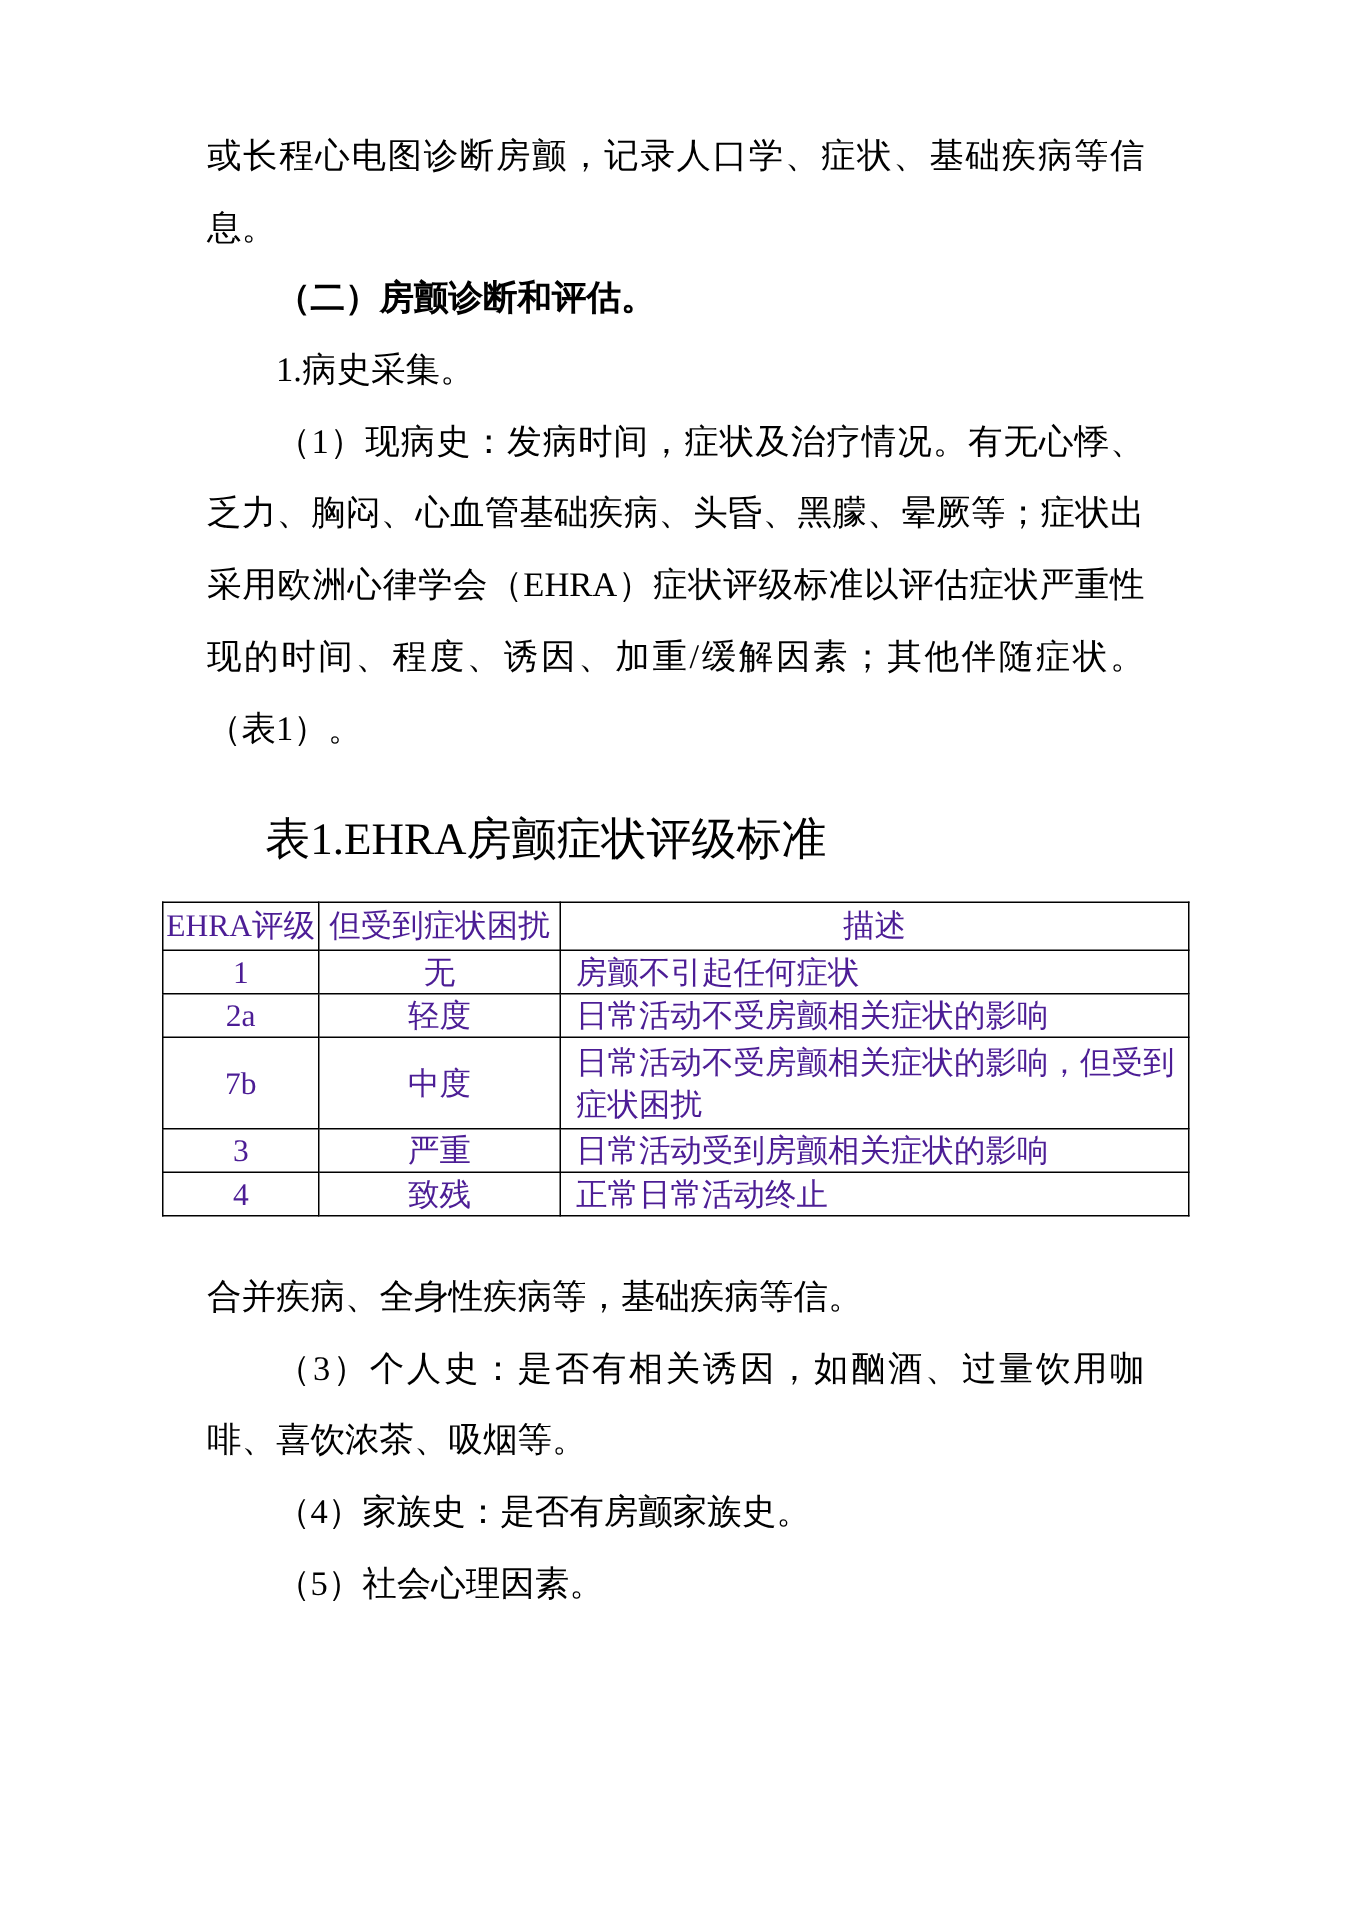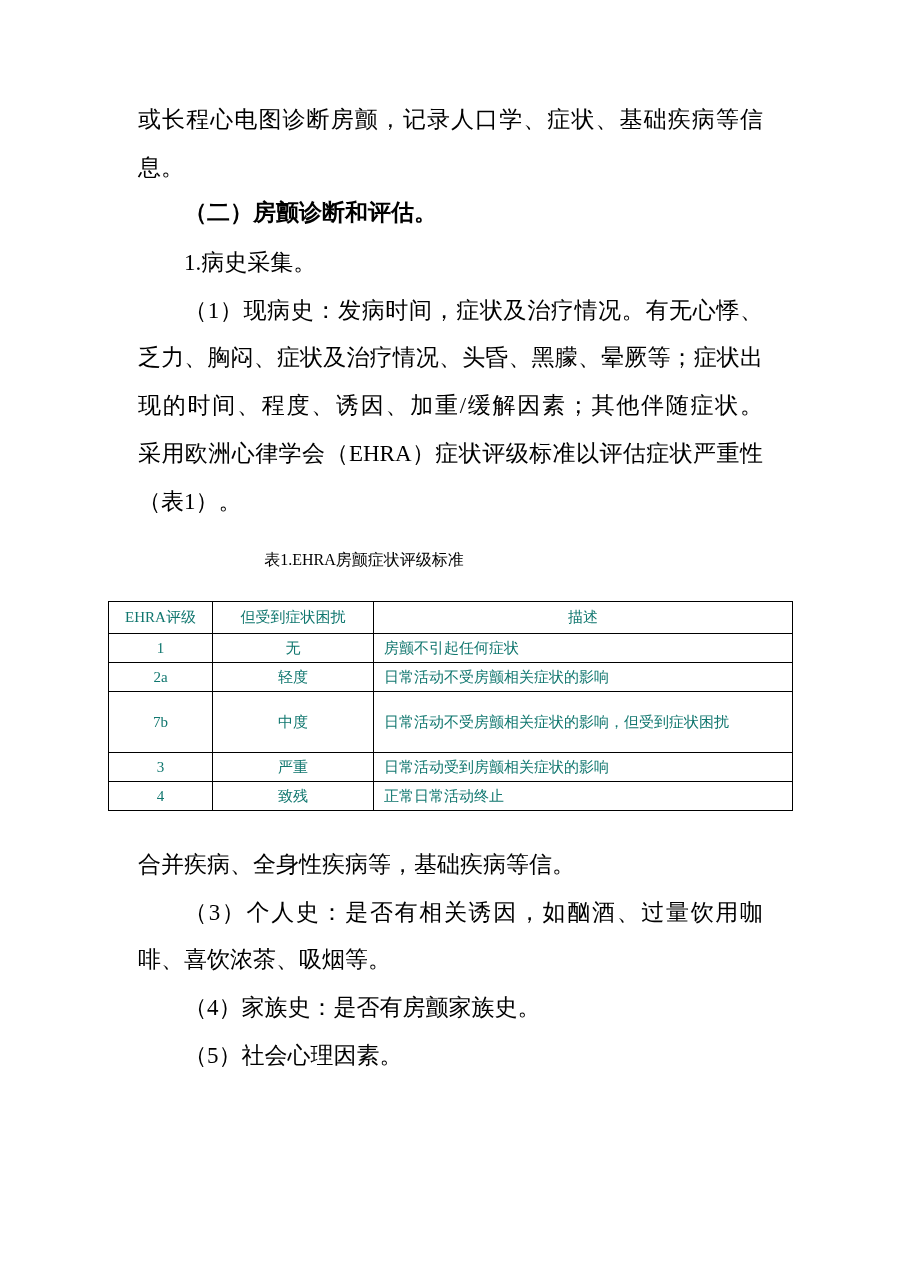--- a/index.html
+++ b/index.html
@@ -4,37 +4,37 @@
 <style>
   html,body{margin:0;padding:0;}
   body{
     width:900px;height:1272px;background:#ffffff;color:#000000;
     font-family:"Liberation Serif","DejaVu Serif",serif;
     -webkit-font-smoothing:antialiased;
   }
   .page{position:relative;width:900px;height:1272px;background:#ffffff;overflow:hidden;}
 
   .block{position:absolute;left:138px;width:625px;font-size:23px;color:#000;}
-  .block-upper{top:96px;}
+  .block-upper{top:80px;}
   .block-lower{top:841px;}
 
   .line{height:47.7px;line-height:47.7px;text-align:left;white-space:nowrap;}
   .line.justify{white-space:normal;text-align:justify;text-align-last:justify;overflow:hidden;}
   .line.indent{text-indent:46px;}
-  .line.bold{font-weight:700;font-family:Liberation Mono, monospace;}
+  .line.bold{font-weight:700;}
 
   .table-title{
     position:absolute;left:0;top:536px;width:728px;height:48px;line-height:48px;
-    text-align:center;font-size:16px;color:#000;
+    text-align:center;font-size:30px;color:#000;
   }
 
   table.ehra{
     position:absolute;left:108px;top:601px;width:684px;
     border-collapse:collapse;table-layout:fixed;
-    font-size:15px;color:#0f766e;background:#ffffff;
+    font-size:21px;color:#4c1d95;background:#ffffff;
   }
   table.ehra th, table.ehra td{
     border:1px solid #000000;font-weight:normal;padding:0;
     vertical-align:middle;line-height:27px;
   }
   table.ehra th{height:31px;text-align:center;}
   table.ehra td{height:28px;text-align:center;}
   table.ehra td.desc{text-align:left;padding-left:10px;padding-right:4px;}
   table.ehra tr.tall td{height:60px;line-height:28px;}
 </style>
@@ -42,23 +42,23 @@
 <body>
 
 <div class="page">
 
   <div class="block block-upper">
     <div class="line justify">或长程心电图诊断房颤，记录人口学、症状、基础疾病等信</div>
     <div class="line">息。</div>
     <div class="line indent bold">（二）房颤诊断和评估。</div>
     <div class="line indent">1.病史采集。</div>
     <div class="line indent justify">（1）现病史：发病时间，症状及治疗情况。有无心悸、</div>
-    <div class="line justify">乏力、胸闷、症状及治疗情况、头昏、黑朦、晕厥等；症状出</div>
+    <div class="line justify">乏力、胸闷、心血管基础疾病、头昏、黑朦、晕厥等；症状出</div>
+    <div class="line justify">采用欧洲心律学会（EHRA）症状评级标准以评估症状严重性</div>
     <div class="line justify">现的时间、程度、诱因、加重/缓解因素；其他伴随症状。</div>
-    <div class="line justify">采用欧洲心律学会（EHRA）症状评级标准以评估症状严重性</div>
     <div class="line">（表1）。</div>
   </div>
 
   <div class="table-title">表1.EHRA房颤症状评级标准</div>
 
   <table class="ehra">
     <colgroup>
         <col style="width:104px">
         <col style="width:161px">
         <col style="width:419px">

